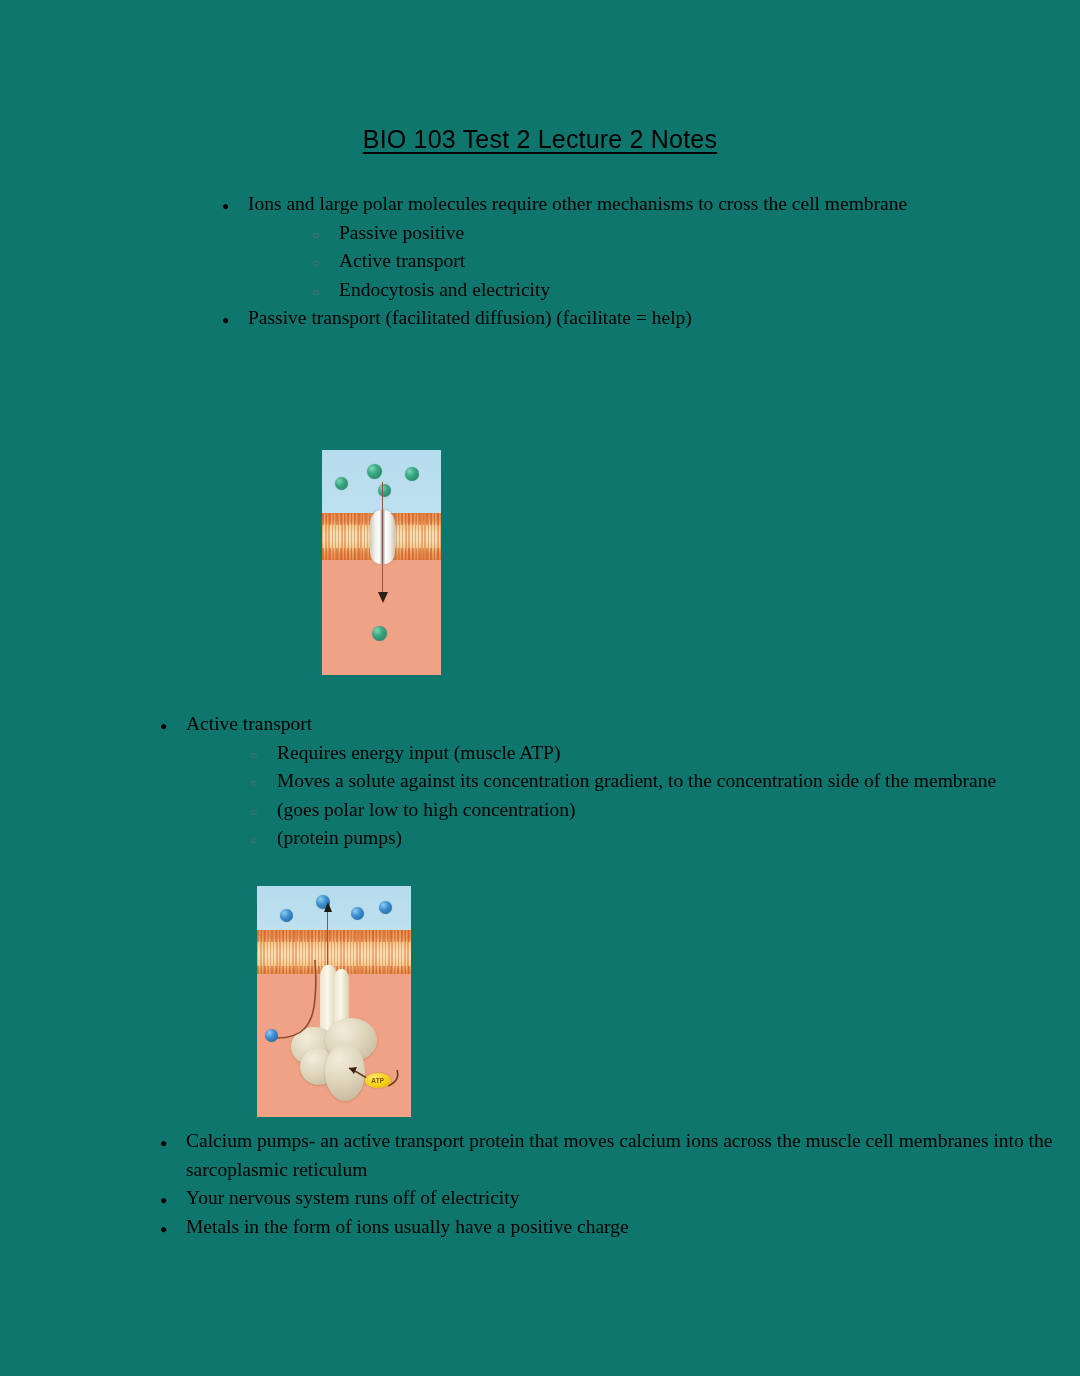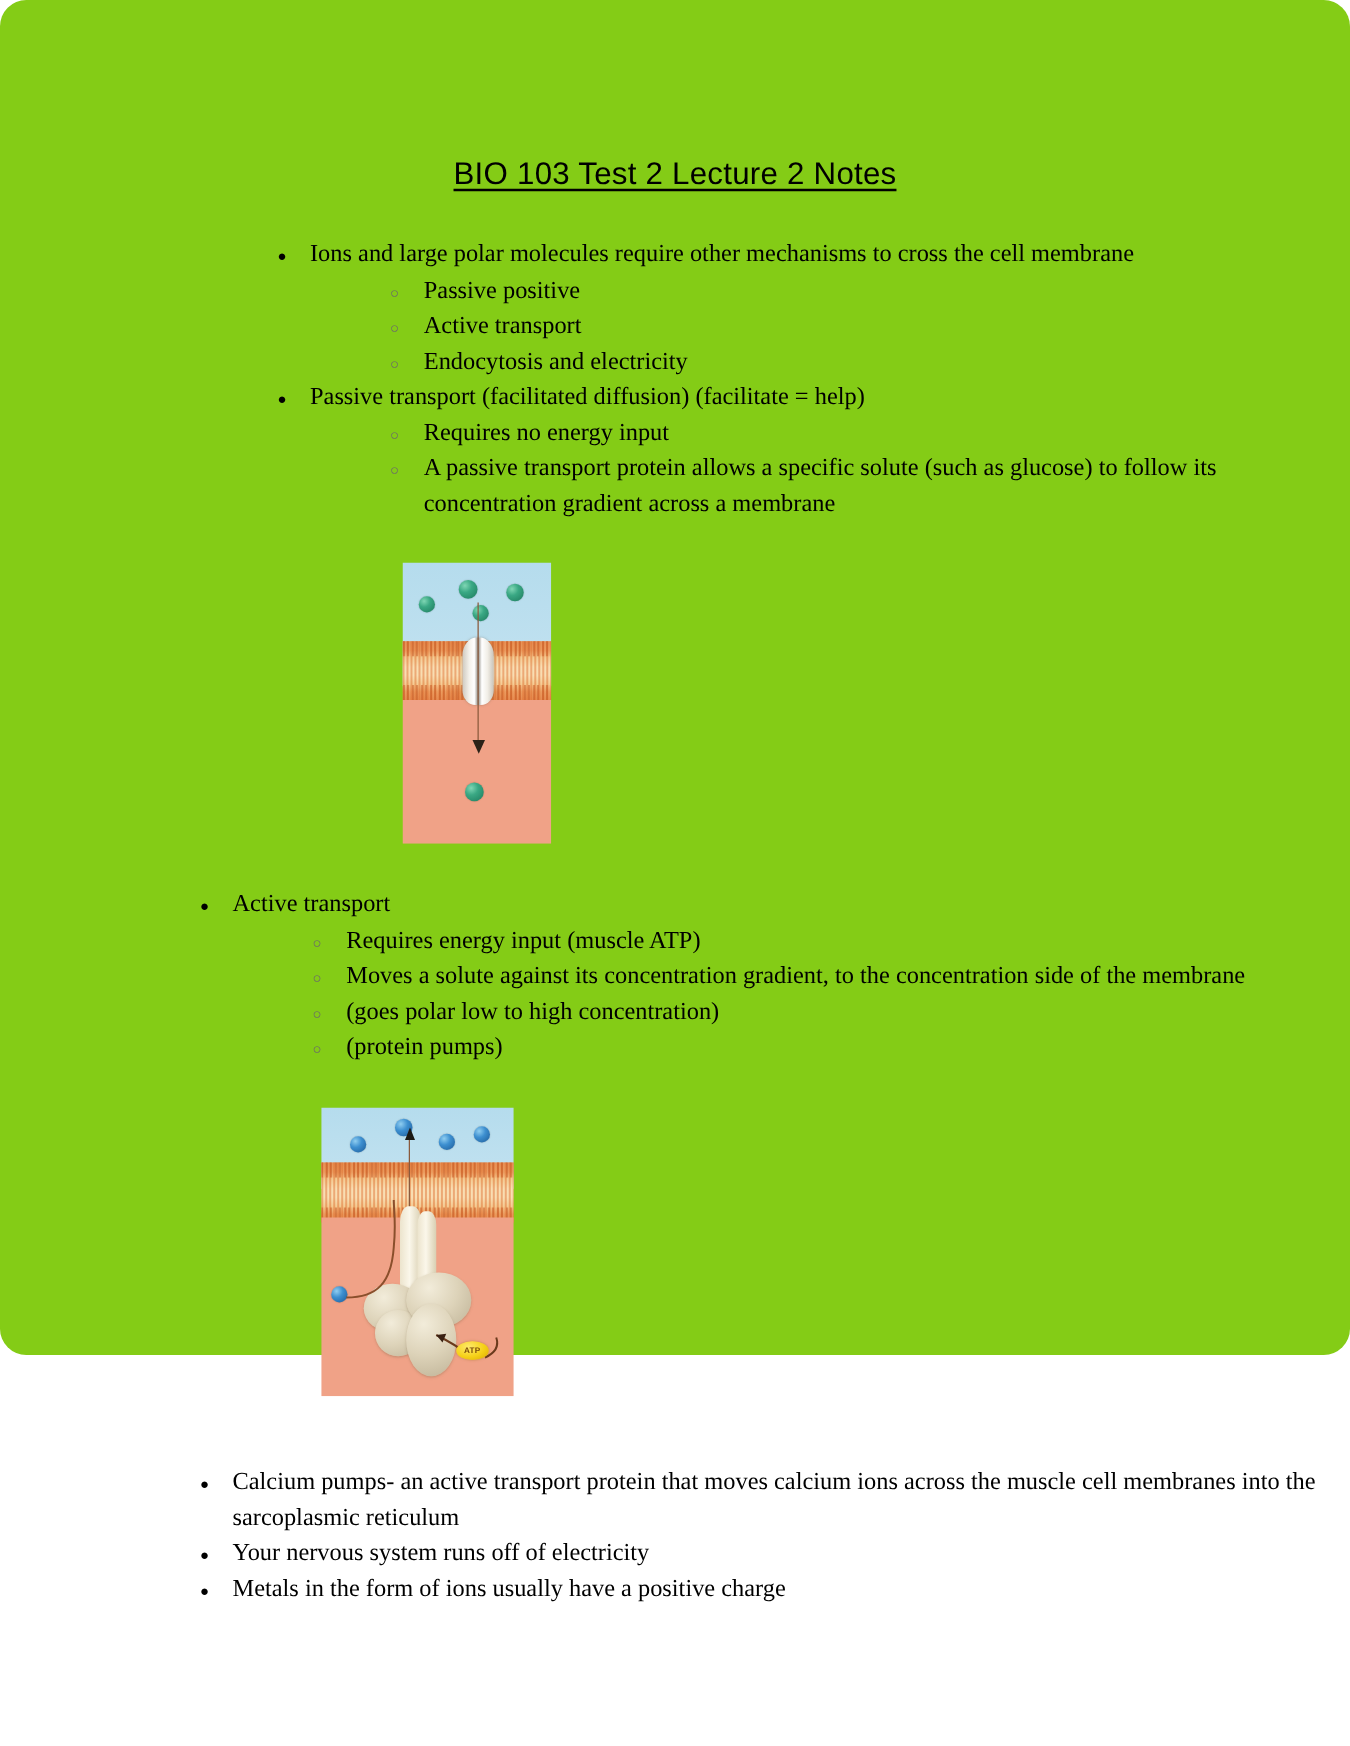--- a/index.html
+++ b/index.html
@@ -11,23 +11,22 @@
     width: 1080px;
     height: 1397px;
     font-family: "Liberation Sans", sans-serif;
     color: #000000;
     position: relative;
     overflow: hidden;
   }
   .page {
     position: relative;
     width: 1080px;
-    height: 1084px;
-    background: #84cc16;
-    border-radius: 21px;
+    height: 1376px;
+    background: #0f766e;
   }
 
   
   .doc-title {
     position: absolute;
     top: 124px;
     left: 0;
     width: 1080px;
     text-align: center;
     font-size: 25px;
@@ -248,30 +247,20 @@
           <li class="item">
             <span class="bullet bullet-hollow"></span>
             <span class="txt">Endocytosis and electricity</span>
           </li>
         </ul>
       </li>
 
       <li class="item">
         <span class="bullet bullet-filled"></span>
         <span class="txt">Passive transport (facilitated diffusion) (facilitate = help)</span>
-        <ul class="lvl2">
-          <li class="item">
-            <span class="bullet bullet-hollow"></span>
-            <span class="txt">Requires no energy input</span>
-          </li>
-          <li class="item">
-            <span class="bullet bullet-hollow"></span>
-            <span class="txt">A passive transport protein allows a specific solute (such as glucose) to follow its concentration gradient across a membrane</span>
-          </li>
-        </ul>
       </li>
 
     </ul>
   </div>
 
   <div class="figure" id="fig-facilitated-diffusion">
     <div class="fig-extracell" style="height:44%;"></div>
     <div class="fig-bilayer" style="top:28%; height:21%;"></div>
     <div class="fig-cytoplasm" style="height:51%;"></div>
 
@@ -344,21 +333,21 @@
       <path d="M131,200 C140,196 142,190 140,184" fill="none" stroke="#6b3a1c" stroke-width="1.6"></path>
       <polygon points="92,182 100,181 97,188" fill="#3a2112"></polygon>
     </svg>
 
     <div class="atp-badge" style="left:70%; top:81%; width:26px; height:15px;">
       <span>ATP</span>
     </div>
   </div>
 
   <div class="outline" style="top:1127px;">
-    <ul class="lvl1" style="margin-left:160px;margin-top:45px;">
+    <ul class="lvl1" style="margin-left:160px;">
       <li class="item">
         <span class="bullet bullet-filled"></span>
         <span class="txt">Calcium pumps- an active transport protein that moves calcium ions across the muscle cell membranes into the sarcoplasmic reticulum</span>
       </li>
       <li class="item">
         <span class="bullet bullet-filled"></span>
         <span class="txt">Your nervous system runs off of electricity</span>
       </li>
       <li class="item">
         <span class="bullet bullet-filled"></span>

